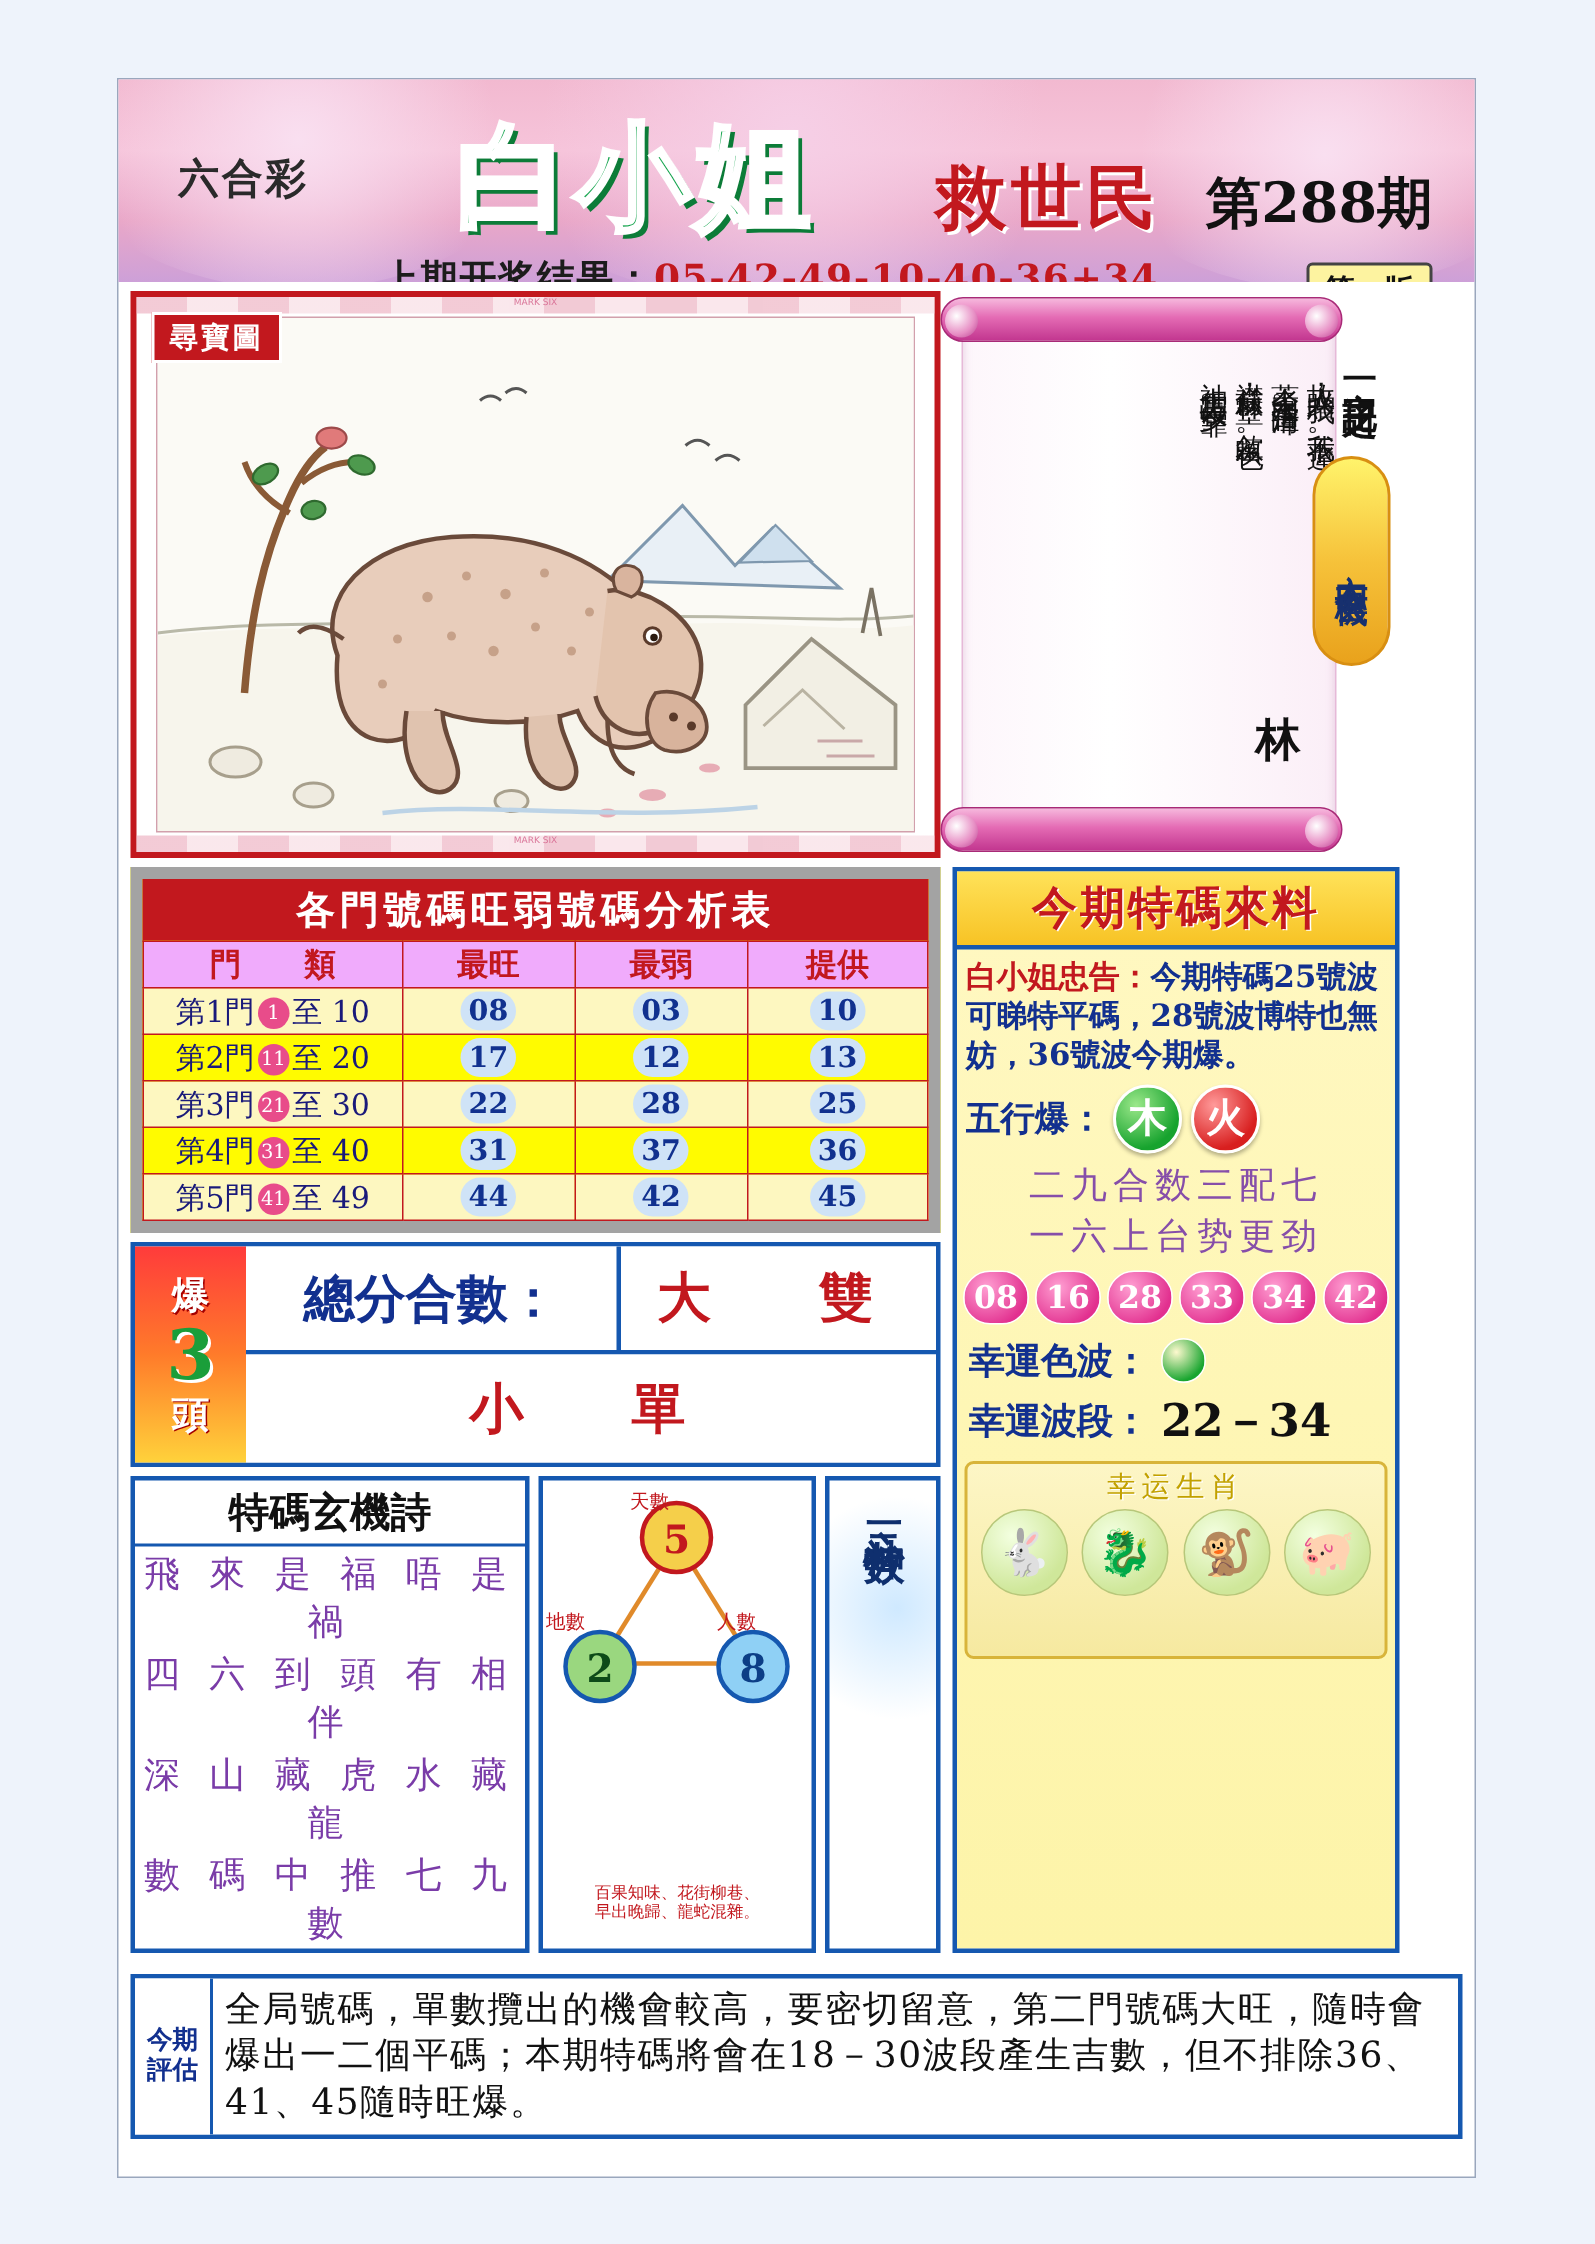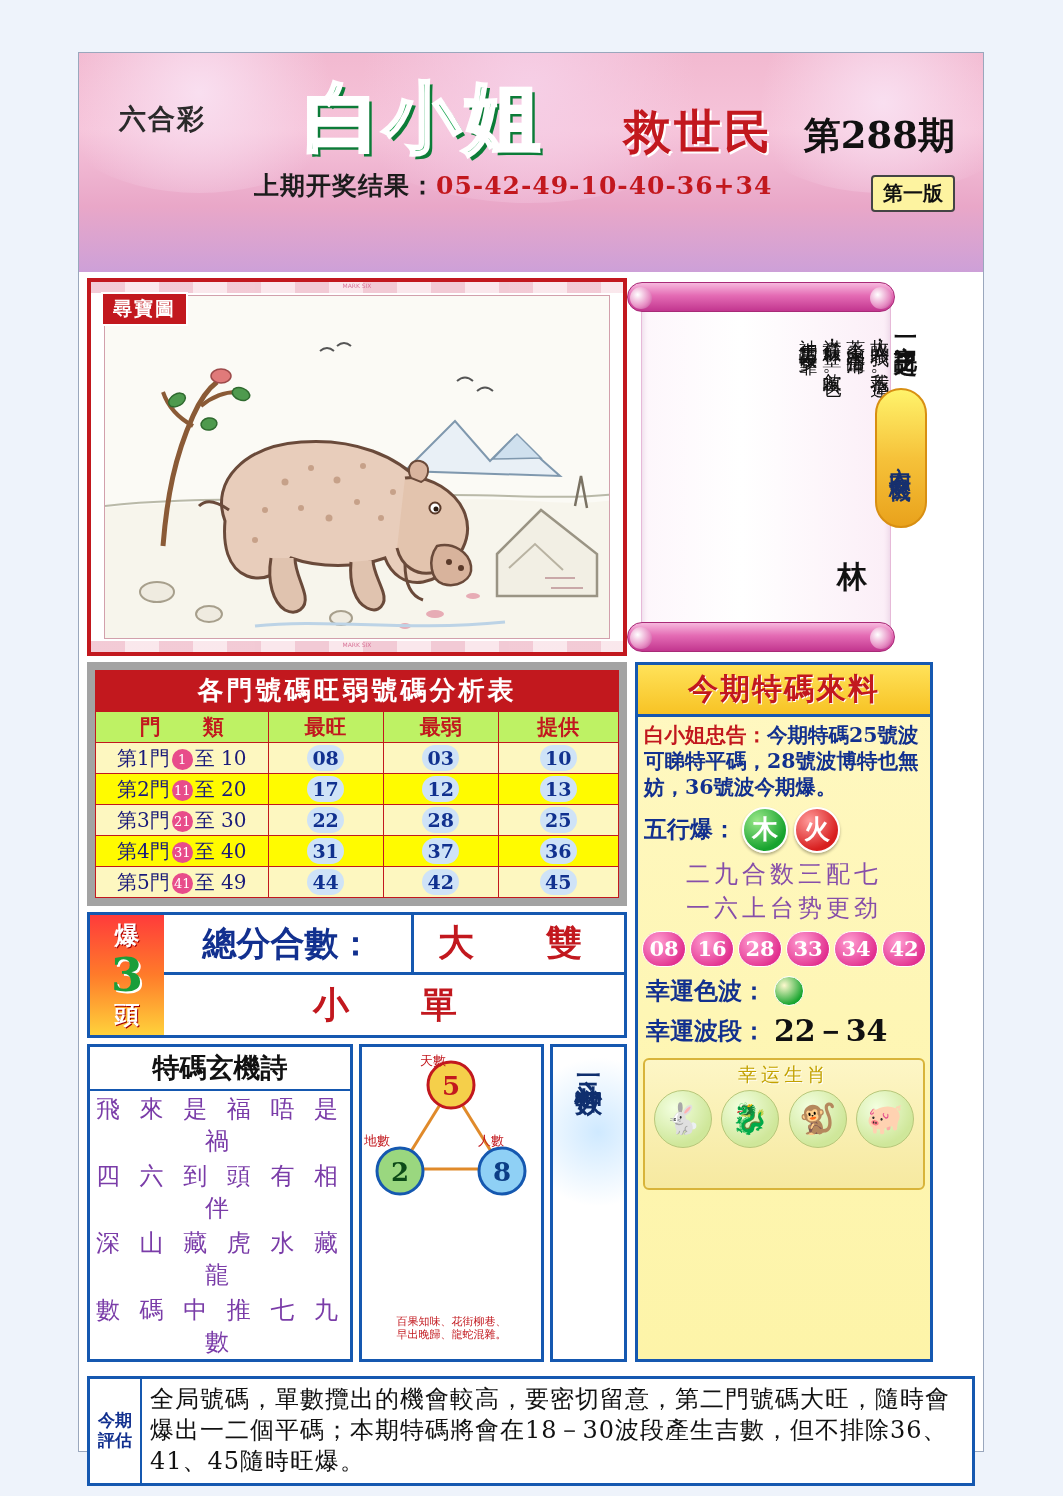--- a/index.html
+++ b/index.html
@@ -11,21 +11,21 @@
     position:relative;
     overflow:hidden;
   }
   .page {
     position:absolute; left:78px; top:52px; width:906px; height:1400px;
     background:#ffffff;
     border:1px solid #9aa7bd;
   }
   
   .header {
-    position:relative; height:219px;
+    position:relative; height:135px;
     background:linear-gradient(180deg,#f2b9d0 0%, #f6c4da 35%, #e9a7c8 70%, #cda0d8 100%);
     overflow:hidden;
   }
   .hdr-blob {
     position:absolute; border-radius:50%;
     background:radial-gradient(circle,#f9dff0 0%, rgba(249,223,240,0) 70%);
   }
   .hdr-blob.b1{ left:-40px; top:-60px; width:320px; height:200px;}
   .hdr-blob.b2{ left:240px; top:-80px; width:420px; height:230px; background:radial-gradient(circle,#f6cfe6 0%, rgba(246,207,230,0) 70%);}
   .hdr-blob.b3{ right:-50px; top:-40px; width:300px; height:180px;}
@@ -157,21 +157,21 @@
     background:#c2181e; color:#fff; text-align:center;
     font-family:"DejaVu Serif","Liberation Serif",serif;
     font-size:26px; font-weight:bold; letter-spacing:3px; padding:3px 0;
   }
   table.analysis { width:100%; border-collapse:collapse; }
   table.analysis th, table.analysis td {
     border:1px solid #c2181e;
     font-family:"DejaVu Serif","Liberation Serif",serif;
     text-align:center; height:31px;
   }
-  table.analysis th { font-size:21px; color:#c2181e; font-weight:bold; background:#bef264;}
+  table.analysis th { font-size:21px; color:#c2181e; font-weight:bold; background:#f0abfc;}
   table.analysis td { font-size:20px; color:#1a1a7a; background:#fffb00;}
   table.analysis tr:nth-child(odd) td { background:#fdf7c0; }
   .mencell { font-size:19px; color:#111; }
   .circ {
     display:inline-block; min-width:21px; height:21px; line-height:21px;
     border-radius:50%; background:#e84c8a; color:#fff; font-size:13px;
     margin:0 2px; vertical-align:middle;
   }
   .numchip {
     display:inline-block; min-width:28px; height:26px; line-height:26px;
@@ -182,21 +182,21 @@
   .bao-row { display:flex; margin-top:6px; border:3px solid #1558b0; }
   .bao-left {
     width:74px; background:linear-gradient(180deg,#ff3b3b 0%,#ff7b2a 50%,#ffd23b 100%);
     display:flex; flex-direction:column; align-items:center; justify-content:center;
     font-family:"DejaVu Serif","Liberation Serif",serif; font-weight:bold;
   }
   .bao-left .w { font-size:25px; color:#ffffff; text-shadow:1px 1px 0 #a30000; }
   .bao-left .n { font-size:46px; color:#1a9e3a; text-shadow:2px 2px 0 #fff; line-height:1; }
   .bao-right { flex:1; }
   .bao-line {
-    display:flex; align-items:center; height:60px; border-bottom:3px solid #1558b0;
+    display:flex; align-items:center; height:72px; border-bottom:3px solid #1558b0;
     background:#ffffff;
   }
   .bao-line:last-child { border-bottom:none; }
   .bao-line .lbl {
     width:250px; text-align:center;
     font-family:"DejaVu Serif","Liberation Serif",serif;
     font-size:34px; font-weight:bold; color:#12308f;
     border-right:3px solid #1558b0; height:100%;
     display:flex; align-items:center; justify-content:center;
   }

